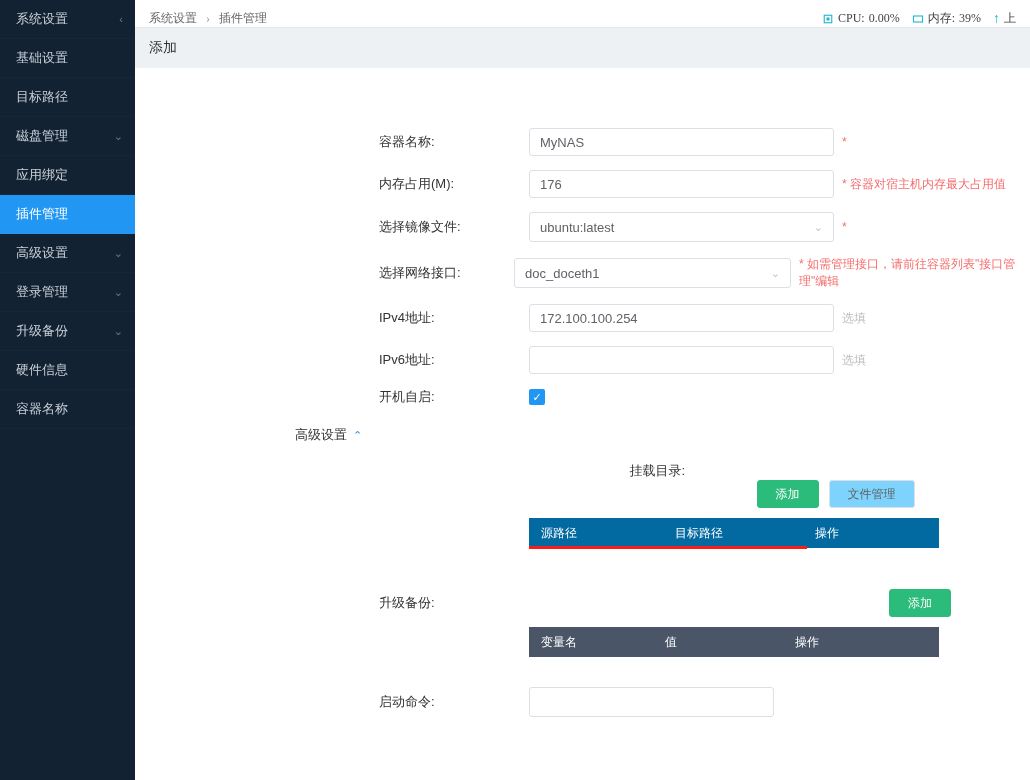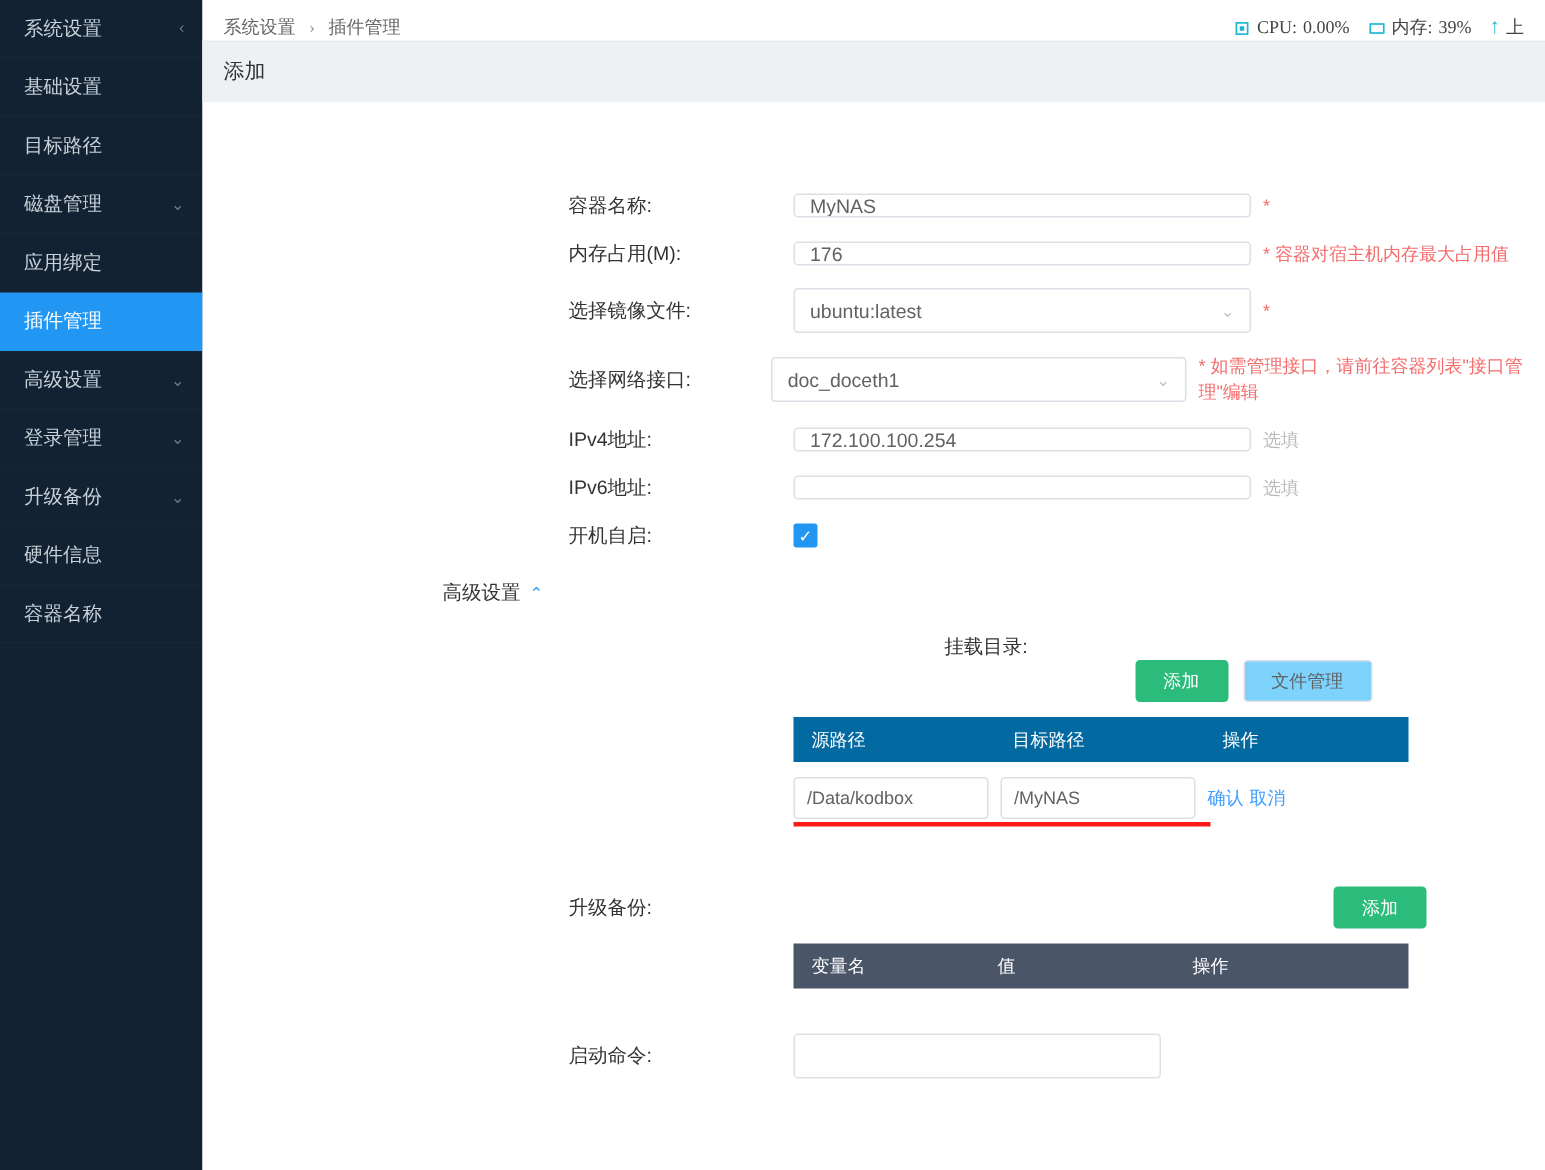--- a/index.html
+++ b/index.html
@@ -26,21 +26,21 @@
 .subheader { height: 40px; background: #eef1f4; display: flex; align-items: center; padding: 0 14px; color: #333; font-size: 14px; }
 
 .content { flex:1; padding: 60px 0 20px 0; overflow-y: auto; }
 .form-row-wrap { display:flex; align-items:center; padding-left: 244px; margin-bottom: 14px; }
 .form-row-wrap .lbl { width:150px; color:#333; }
 .form-row-wrap .extra { margin-left:8px; font-size:12px; }
 .req { color:#f56c6c; }
 .hint { color:#f56c6c; font-size:12px; }
 .note { color:#bbb; font-size:12px; }
 
-.inp { width:305px; height:16px; border:1px solid #dcdfe6; border-radius:3px; padding:0 10px; font-size:13px; color:#606266; outline:none; }
+.inp { width:305px; height:28px; border:1px solid #dcdfe6; border-radius:3px; padding:0 10px; font-size:13px; color:#606266; outline:none; }
 .inp::placeholder { color:#c0c4cc; }
 .sel { width:305px; height:30px; border:1px solid #dcdfe6; border-radius:3px; padding:0 10px; font-size:13px; color:#606266; background:#fff; display:flex; align-items:center; justify-content:space-between; cursor:pointer; }
 .sel .arrow { color:#c0c4cc; font-size:11px; }
 
 .checkbox { width:16px; height:16px; background:#2196f3; border-radius:2px; display:inline-flex; align-items:center; justify-content:center; color:#fff; font-size:11px; cursor:pointer; }
 
 .section-title { padding-left: 160px; margin: 20px 0 18px 0; font-size:13px; color:#333; display:flex; align-items:center; gap:6px; }
 .section-title .caret { color:#2196f3; font-size:11px; }
 
 .btn { height:28px; padding:0 18px; border-radius:3px; font-size:12px; cursor:pointer; display:inline-flex; align-items:center; justify-content:center; border:1px solid transparent; }
@@ -222,28 +222,20 @@
             <div class="btn btn-primary">添加</div>
             <div class="btn btn-default">文件管理</div>
           </div>
         </div>
         <div class="mount-table-wrap">
           <div class="table-head">
             <div class="th1">源路径</div>
             <div class="th2">目标路径</div>
             <div class="th3">操作</div>
           </div>
-          <div class="table-row">
-            <input class="tinp" value="/Data/kodbox" style="">
-            <input class="tinp" value="/MyNAS" style="">
-            <div class="acts">
-              <a>确认</a>
-              <a>取消</a>
-            </div>
-          </div>
           <div class="underline-red"></div>
         </div>
       </div>
 
       <div class="env-section">
         <div class="env-head-row">
           <div class="lbl">升级备份:</div>
           <div class="actions">
             <div class="btn btn-primary">添加</div>
           </div>

